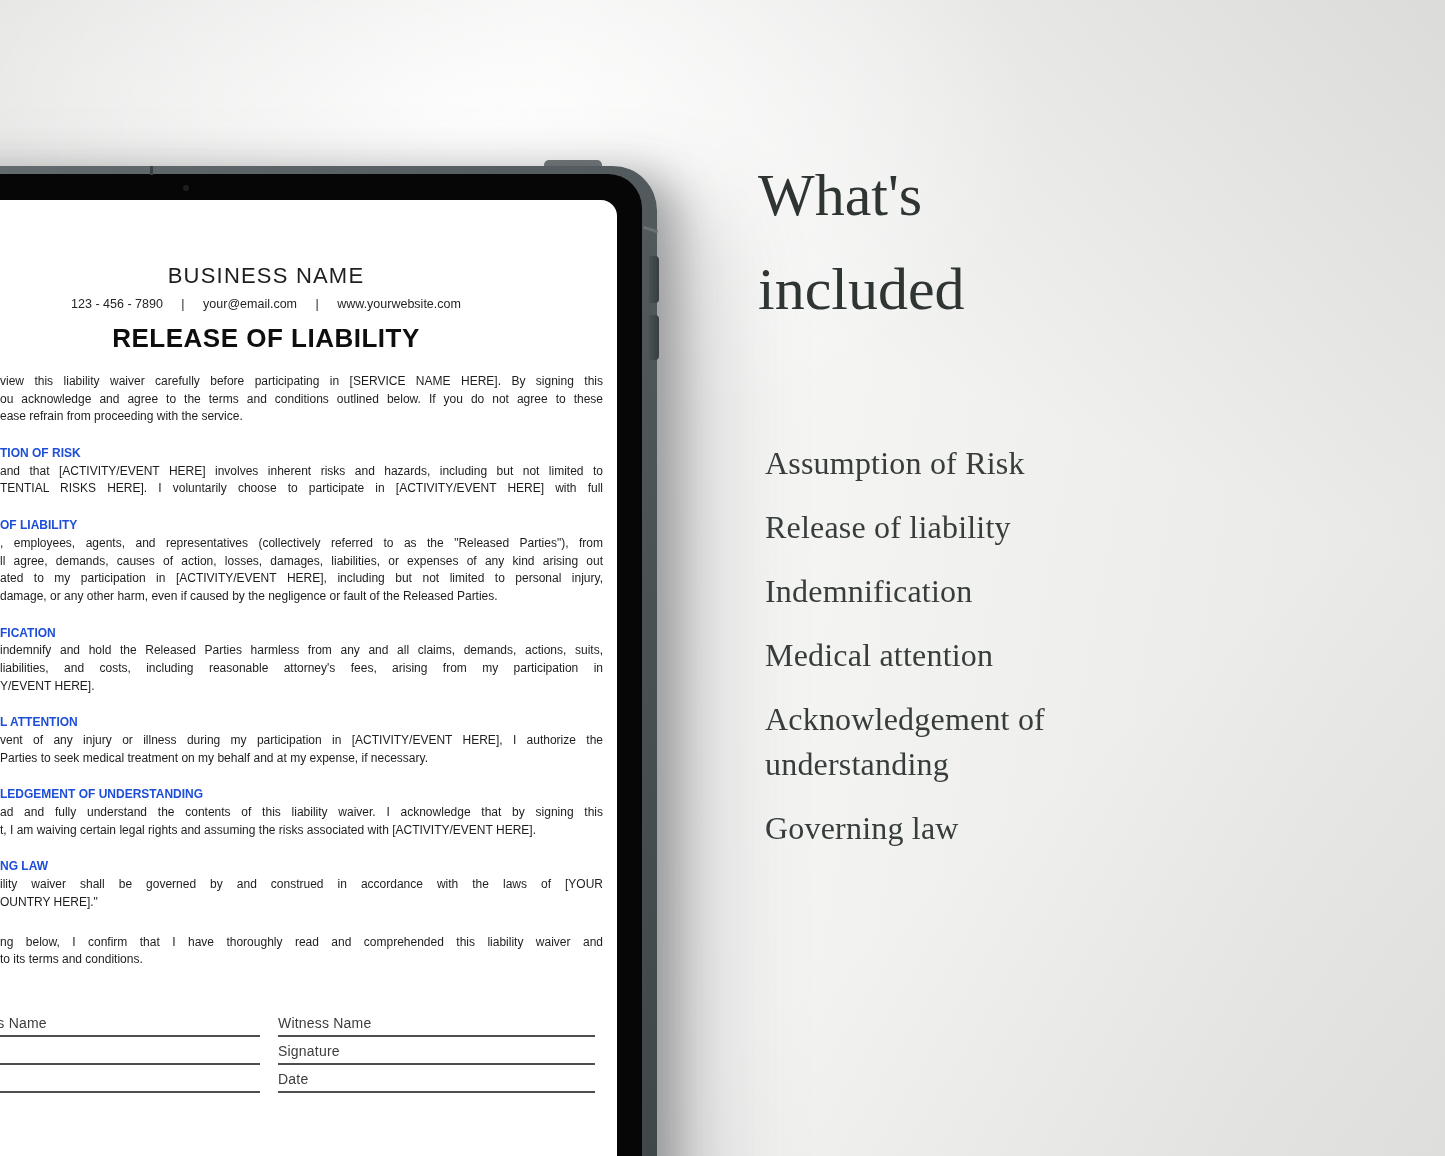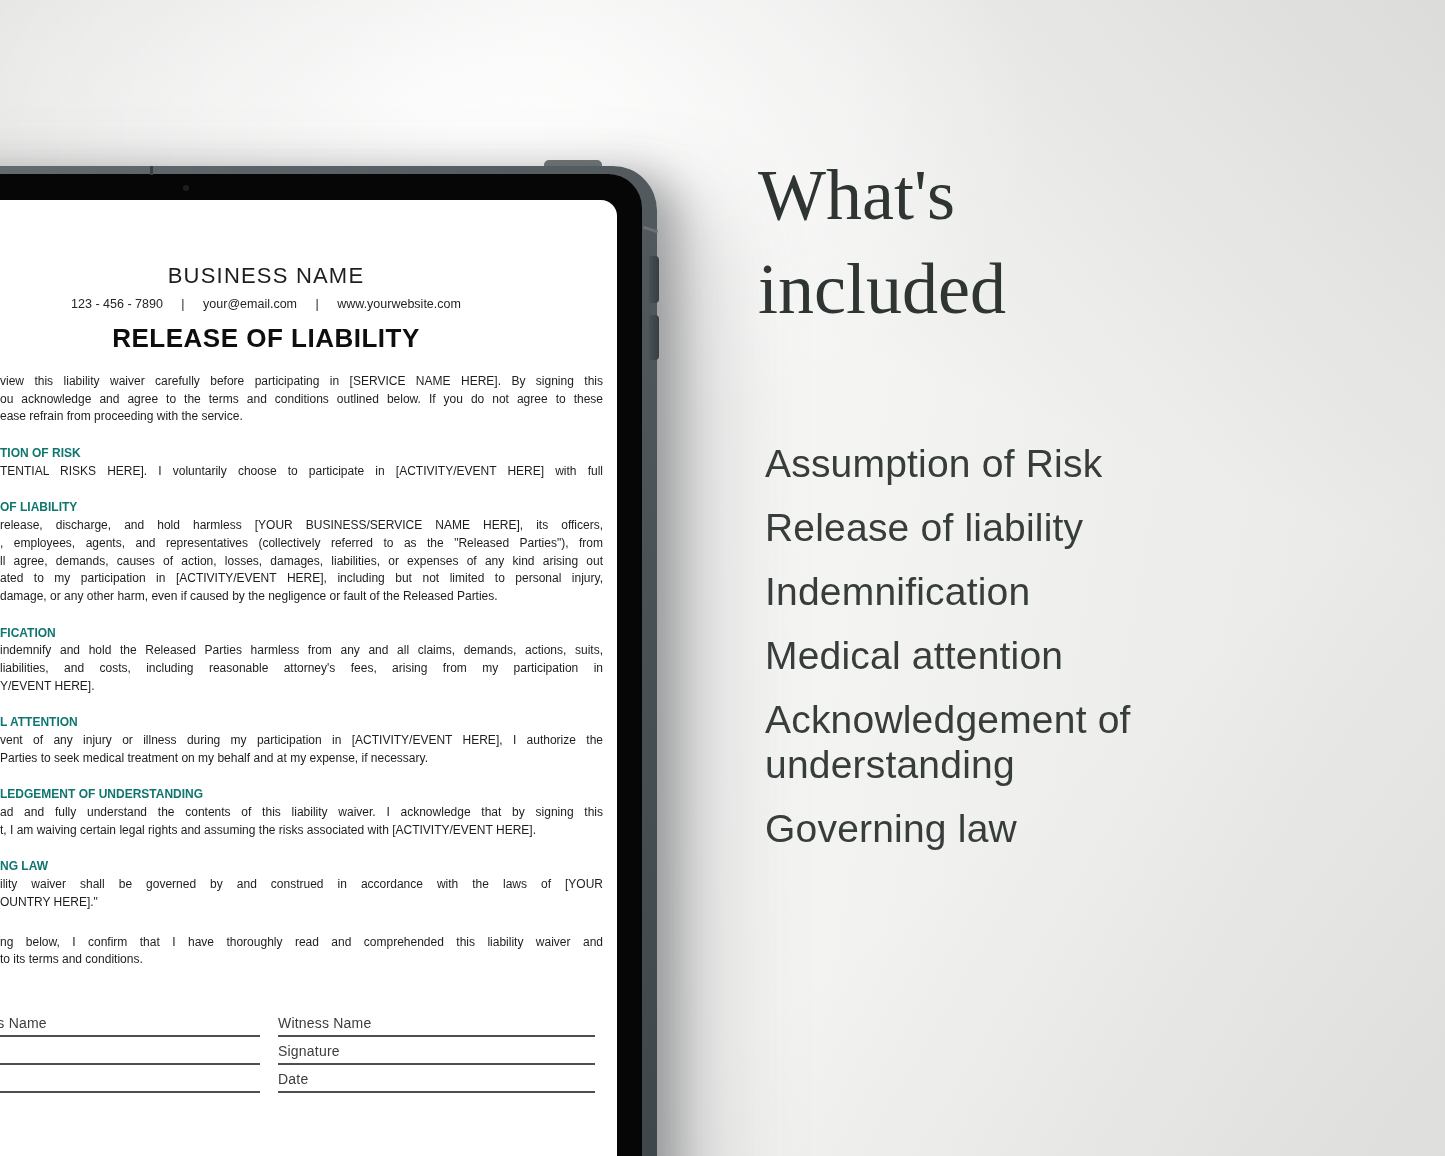--- a/index.html
+++ b/index.html
@@ -68,43 +68,43 @@
     font-weight: 400; color: #1e1e1e;
   }
   .doc-contact { margin-top: 7px; text-align: center; font-size: 12.5px; line-height: 15px; color: #242424; }
   .doc-contact .sep { margin: 0 15px; color: #2a2a2a; }
   .doc-title {
     margin-top: 11px; text-align: center;
     font-size: 26px; line-height: 30px; font-weight: 700; letter-spacing: 0.5px; color: #0e0e0e;
   }
 
   .doc-body { margin-left: 71px; width: 603px; margin-top: 20px; font-size: 12px; line-height: 17.7px; }
-  .doc-heading { font-weight: 700; margin-top: 19px; white-space: nowrap; height: 17.7px; color: #0f766e; }
+  .doc-heading { font-weight: 700; margin-top: 19px; white-space: nowrap; height: 17.7px; color: #1d4ed8; }
   .doc-line { text-align: justify; text-align-last: justify; height: 17.7px; overflow: hidden; }
   .doc-end  { white-space: nowrap; height: 17.7px; overflow: hidden; }
   .doc-spacer { height: 22px; }
 
   .sig-grid { margin-top: 46px; display: flex; gap: 18px; }
   .sig-col-left  { width: 331px; }
   .sig-col-right { width: 317px; }
   .sig-row + .sig-row { margin-top: 6px; }
   .sig-label { font-size: 14px; line-height: 16px; color: #3c3c3c; letter-spacing: 0.2px; white-space: nowrap; }
   .sig-line  { height: 0; border-bottom: 2px solid #4e4e4e; margin-top: 4px; }
 
   
   .panel-heading {
     position: absolute; left: 758px; top: 148px;
     font-family: "Liberation Serif", serif;
-    font-size: 72px; line-height: 94px; font-weight: 400;
+    font-size: 60px; line-height: 94px; font-weight: 400;
     color: #2e3533;
   }
   .included-list { position: absolute; left: 765px; top: 441px; width: 460px; }
   .included-item {
-    font-size: 39px; line-height: 45px; letter-spacing: 0.2px;
-    color: #373d3b; font-weight: 400;
+    font-size: 32px; line-height: 45px; letter-spacing: 0.2px;
+    color: #373d3b; font-weight: 400; font-family: Liberation Serif, serif;
   }
   .included-item + .included-item { margin-top: 19px; }
 </style>
 </head>
 <body>
 
 <div class="stage">
 
   <div class="tablet-top-button"></div>
   <div class="tablet-frame"></div>
@@ -127,23 +127,23 @@
         <span>www.yourwebsite.com</span>
       </div>
 
       <div class="doc-title">RELEASE OF LIABILITY</div>
 
       <div class="doc-body">
           <div class="doc-line">view this liability waiver carefully before participating in [SERVICE NAME HERE]. By signing this</div>
           <div class="doc-line">ou acknowledge and agree to the terms and conditions outlined below. If you do not agree to these</div>
           <div class="doc-end">ease refrain from proceeding with the service.</div>
           <div class="doc-heading">TION OF RISK</div>
+          <div class="doc-line">and that [ACTIVITY/EVENT HERE] involves inherent risks and hazards, including but not limited to</div>
           <div class="doc-line">TENTIAL RISKS HERE]. I voluntarily choose to participate in [ACTIVITY/EVENT HERE] with full</div>
           <div class="doc-heading">OF LIABILITY</div>
-          <div class="doc-line">release, discharge, and hold harmless [YOUR BUSINESS/SERVICE NAME HERE], its officers,</div>
           <div class="doc-line">, employees, agents, and representatives (collectively referred to as the "Released Parties"), from</div>
           <div class="doc-line">ll agree, demands, causes of action, losses, damages, liabilities, or expenses of any kind arising out</div>
           <div class="doc-line">ated to my participation in [ACTIVITY/EVENT HERE], including but not limited to personal injury,</div>
           <div class="doc-end">damage, or any other harm, even if caused by the negligence or fault of the Released Parties.</div>
           <div class="doc-heading">FICATION</div>
           <div class="doc-line">indemnify and hold the Released Parties harmless from any and all claims, demands, actions, suits,</div>
           <div class="doc-line">liabilities, and costs, including reasonable attorney's fees, arising from my participation in</div>
           <div class="doc-end">Y/EVENT HERE].</div>
           <div class="doc-heading">L ATTENTION</div>
           <div class="doc-line">vent of any injury or illness during my participation in [ACTIVITY/EVENT HERE], I authorize the</div>

